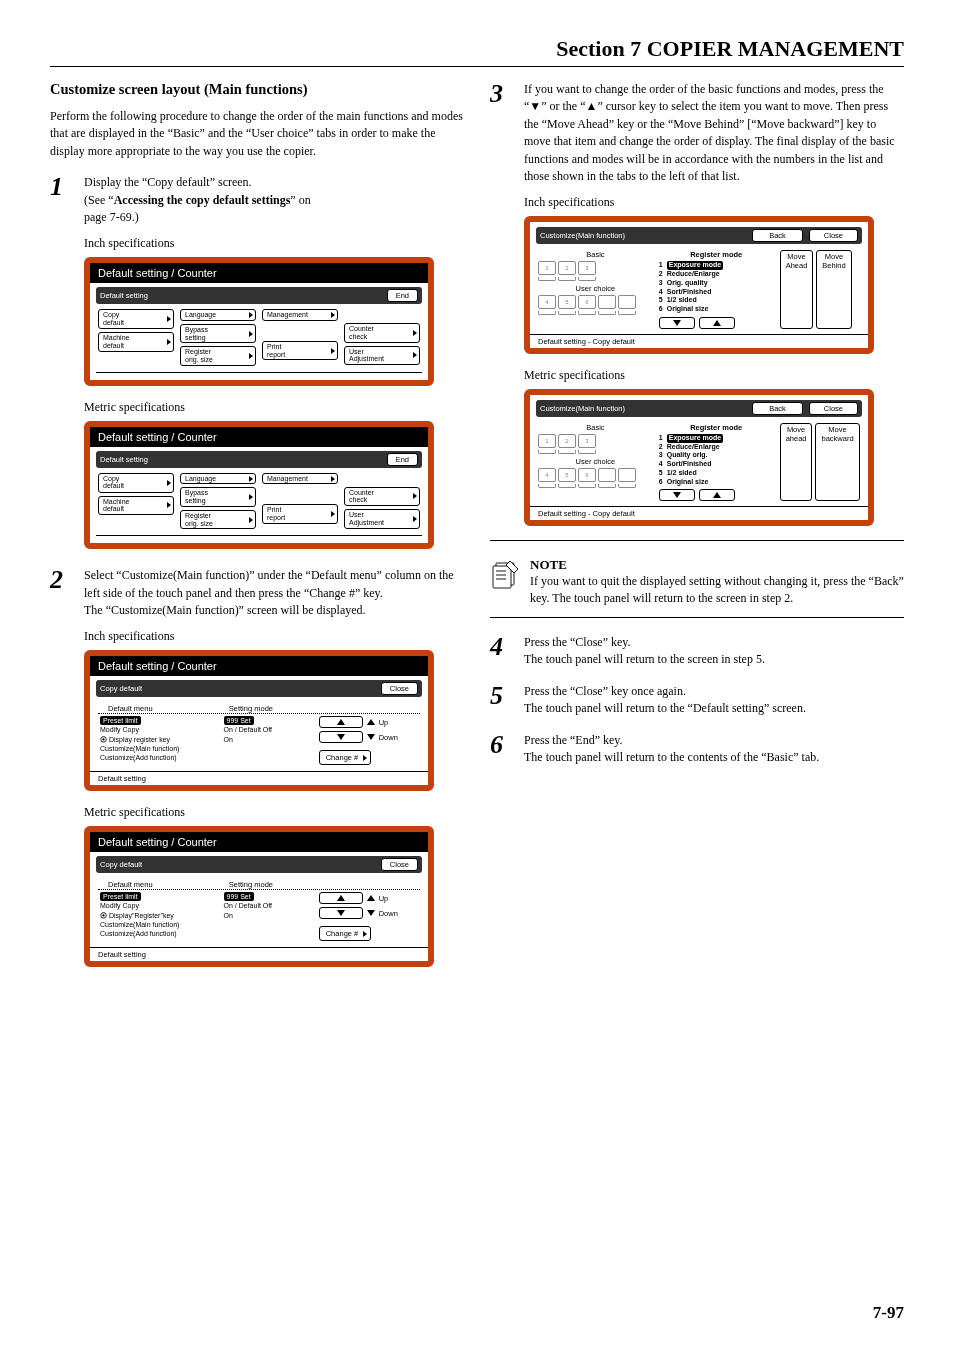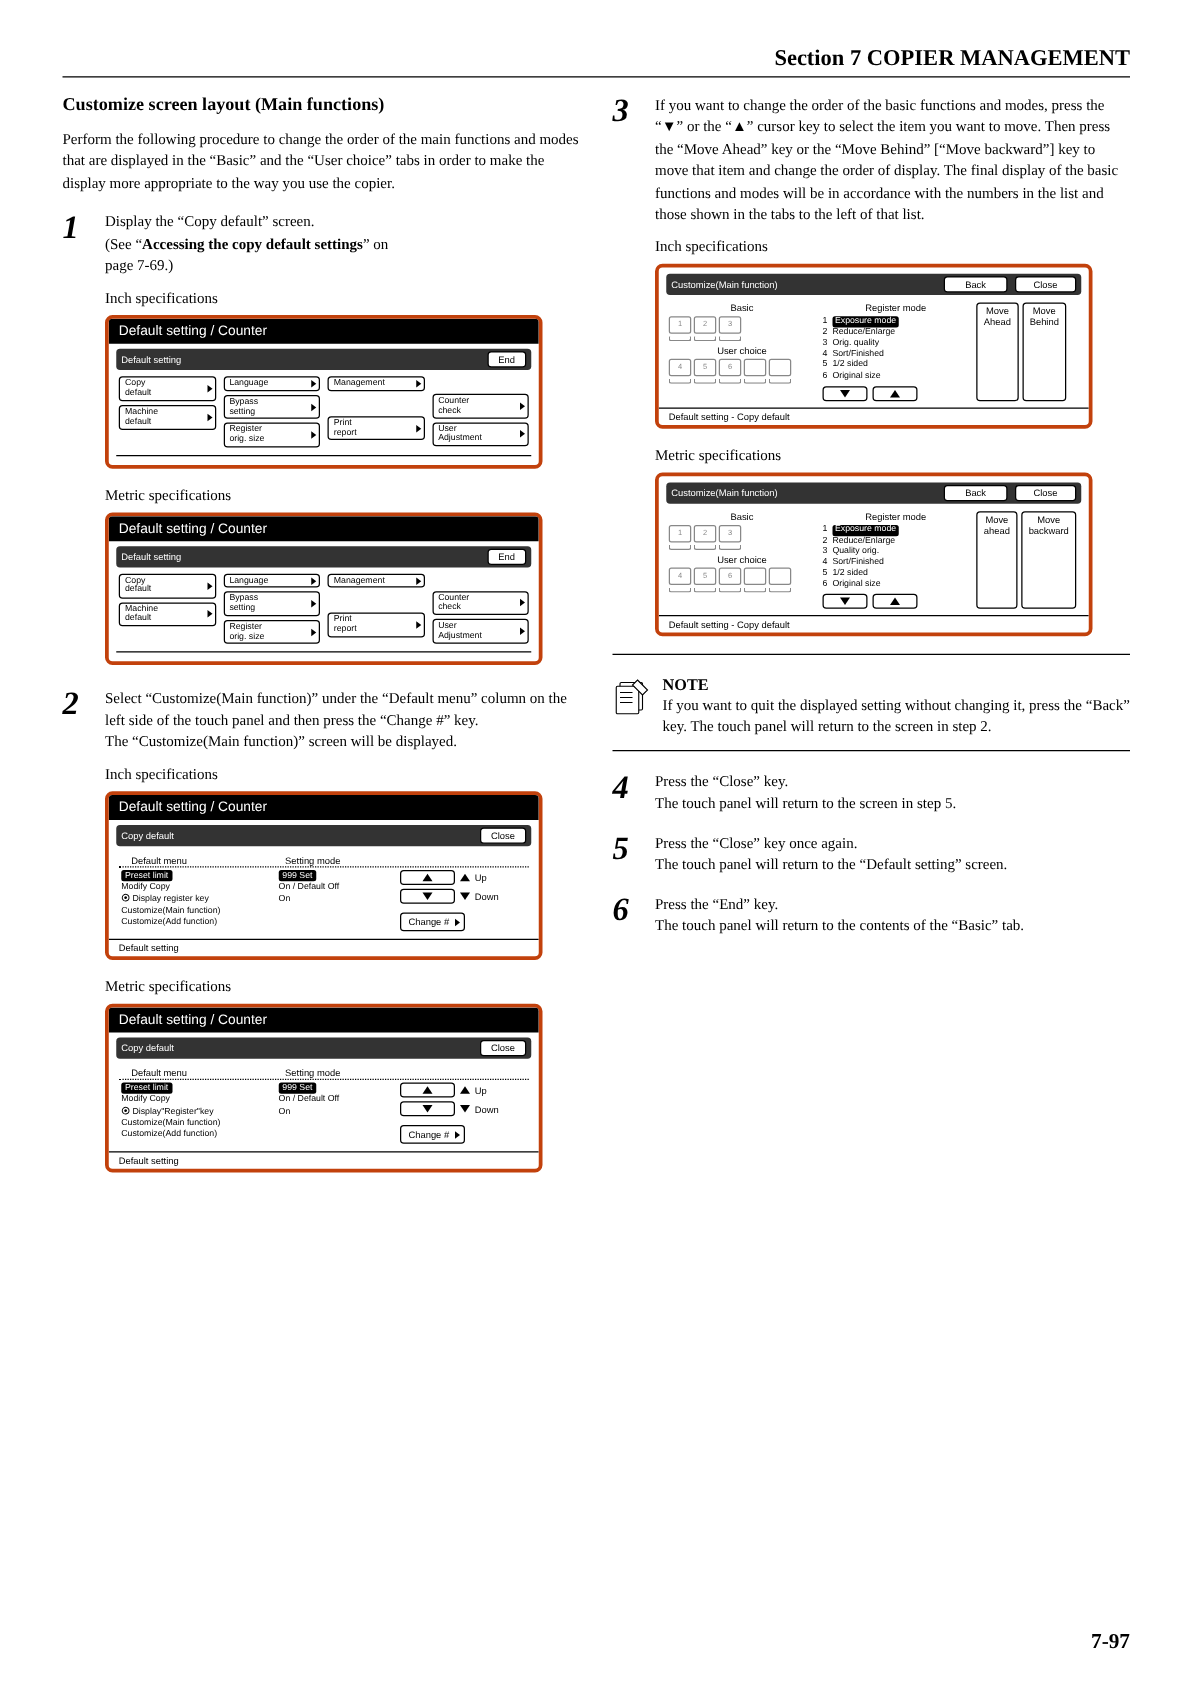--- a/index.html
+++ b/index.html
@@ -9,21 +9,21 @@
     font-family: Georgia, "Times New Roman", serif;
     color: #000;
     background: #fff;
     padding: 36px 50px 30px 50px;
     position: relative;
     font-size: 12px;
   }
   .section-header {
     text-align: right;
     font-weight: bold;
-    font-size: 18px;
+    font-size: 22px;
     font-family: "Century Schoolbook", Georgia, serif;
     margin-bottom: 4px;
   }
   hr.top-rule { border: none; border-top: 1px solid #000; margin-bottom: 14px; }
   .columns { display: flex; gap: 26px; }
   .col { flex: 1; }
   .subhead {
     font-weight: bold;
     font-size: 14.5px;
     font-family: "Century Schoolbook", Georgia, serif;
@@ -51,21 +51,21 @@
     position: absolute;
     bottom: 28px;
     right: 50px;
     font-size: 17px;
     font-weight: bold;
     font-family: "Century Schoolbook", Georgia, serif;
   }
 
   
   .panel {
-    border: 3px solid #c2410c;
+    border: 6px solid #c2410c;
     border-radius: 6px;
     width: 350px;
     background: #fff;
     font-family: Arial, Helvetica, sans-serif;
     font-size: 7.5px;
     margin-bottom: 14px;
     overflow: hidden;
   }
   .panel-title {
     background: #000;
@@ -132,21 +132,21 @@
   .arrow-pair { display: flex; gap: 4px; align-items: center; }
   .tri-up, .tri-down { border: 1px solid #000; border-radius: 3px; width: 44px; height: 12px; display: flex; align-items: center; justify-content: center; }
   .tri-up::before { content: ""; width: 0; height: 0; border-left: 4px solid transparent; border-right: 4px solid transparent; border-bottom: 6px solid #000; }
   .tri-down::before { content: ""; width: 0; height: 0; border-left: 4px solid transparent; border-right: 4px solid transparent; border-top: 6px solid #000; }
   .ud-label { font-size: 7.5px; }
   .change-btn { border: 1px solid #000; border-radius: 3px; padding: 2px 6px; font-size: 7.5px; width: 52px; text-align: left; position: relative; }
 
   
   .cust-body { display: flex; gap: 6px; padding: 3px 8px 5px 8px; font-size: 7px; text-align: center; }
   .cust-left { flex: 1; }
-  .cust-mid { flex: 1; }
+  .cust-mid { flex: 1; font-weight: bold; }
   .cust-right { flex: 0.7; display: flex; gap: 3px; }
   .tab-lbl { font-size: 7.5px; margin-bottom: 2px; }
   .mini-boxes { display: flex; gap: 2px; margin-bottom: 2px; }
   .mini-box { border: 1px solid #888; border-radius: 2px; width: 18px; height: 14px; font-size: 6px; display: flex; align-items: center; justify-content: center; color: #888; }
   .mini-tab-row { display: flex; gap: 2px; }
   .mini-tab { border: 1px solid #888; border-top: none; border-radius: 0 0 2px 2px; width: 18px; height: 4px; }
   .reg-list { font-size: 7px; line-height: 1.25; }
   .reg-list div { display: flex; gap: 4px; }
   .reg-sel { background: #000; color: #fff; padding: 0 2px; border-radius: 2px; }
   .move-btn { border: 1px solid #000; border-radius: 3px; padding: 1px 5px; font-size: 7.5px; }

